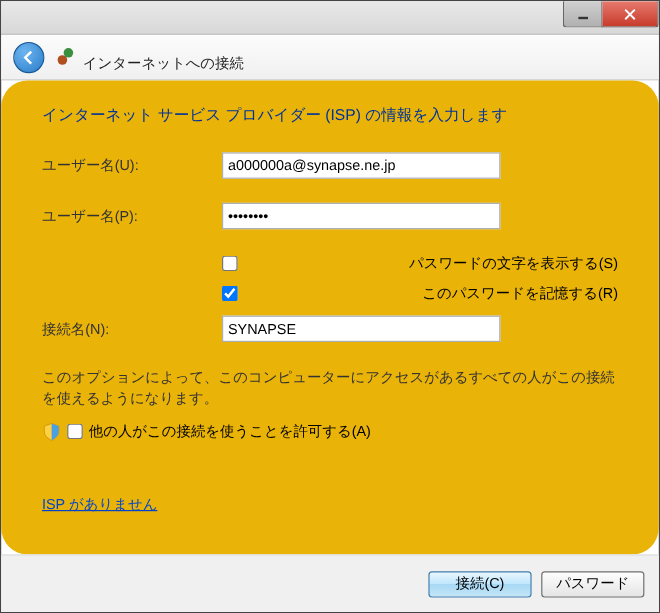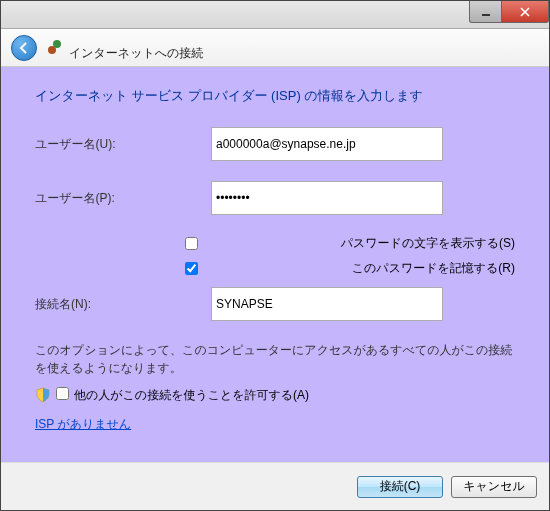--- a/index.html
+++ b/index.html
@@ -107,45 +107,45 @@
       border-radius: 50%;
     }
     .header-title {
       font-size: 12px;
       color: #222;
       margin-top: 12px;
     }
     .content {
       flex: 1;
       padding: 20px 34px 10px 34px;
-      background: #c4b5fd;
+      background: #eab308;
       overflow: hidden;
+      border-radius: 22px;
     }
     .instruction {
       color: #003399;
       font-size: 13px;
       margin-bottom: 22px;
     }
     .form-row {
       display: flex;
       align-items: center;
       margin-bottom: 20px;
     }
     .form-label {
       width: 150px;
       color: #333;
     }
     .form-input {
       width: 232px;
       height: 22px;
       border: 1px solid #abadb3;
-      padding: 16px 4px;
+      padding: 4px 4px;
       font-size: 12px;
       font-family: inherit;
-      margin-left: 26px;
     }
     .checkbox-row {
       margin-left: 150px;
       margin-bottom: 8px;
       display: flex;
       align-items: center;
       gap: 5px;
       justify-content: space-between;
     }
     .checkbox-row input[type="checkbox"] {
@@ -156,23 +156,23 @@
       margin-top: 10px;
     }
     .description {
       color: #333;
       margin-top: 0;
       margin-bottom: 10px;
       line-height: 1.5;
     }
     .shield-row {
       display: flex;
-      align-items: flex-start;
+      align-items: center;
       gap: 5px;
-      margin-bottom: 12px;
+      margin-bottom: 44px;
     }
     .shield-icon {
       width: 16px;
       height: 16px;
       display: inline-flex;
       align-items: center;
       justify-content: center;
     }
     .link {
       color: #0044cc;
@@ -272,15 +272,15 @@
       </span>
       <input type="checkbox" style="">
       <span>他の人がこの接続を使うことを許可する(A)</span>
     </div>
 
     <a class="link">ISP がありません</a>
   </div>
 
   <div class="footer">
     <button class="btn btn-primary">接続(C)</button>
-    <button class="btn">キャンセル</button>
+    <button class="btn">パスワード</button>
   </div>
 </div>
 
 </body></html>

